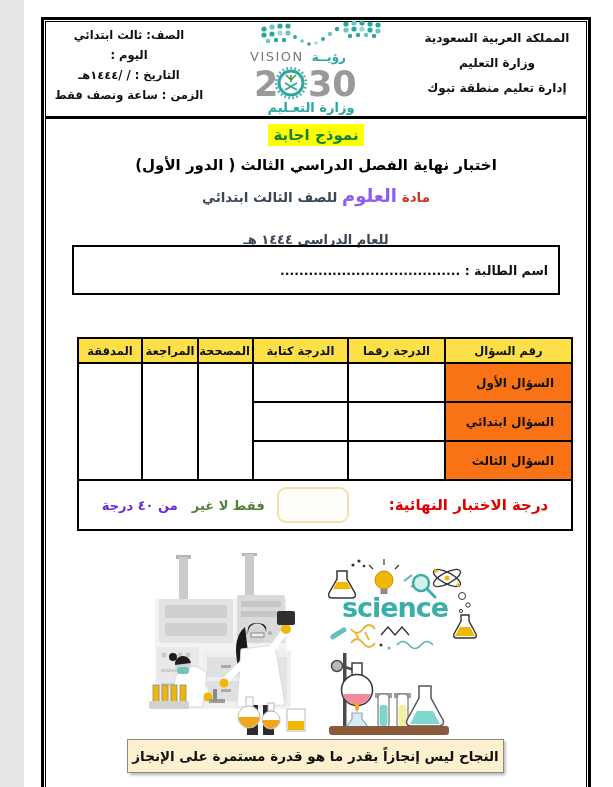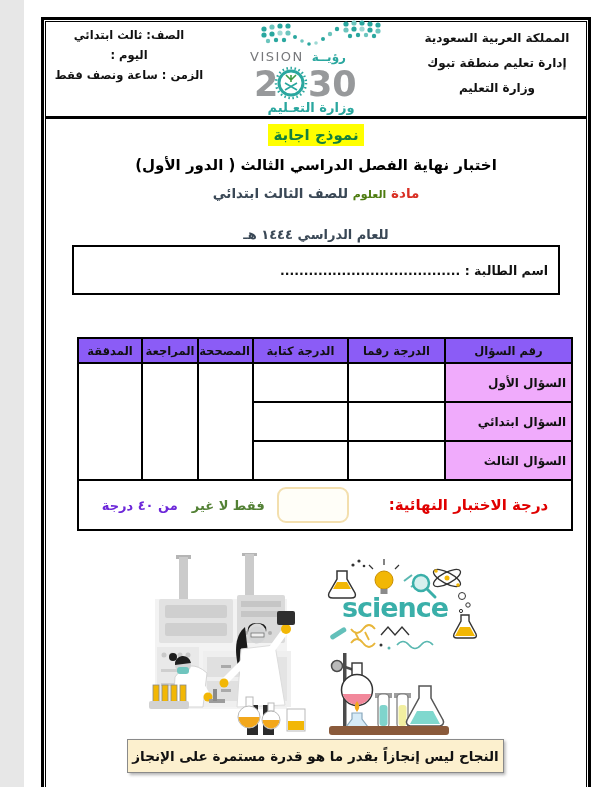--- a/index.html
+++ b/index.html
@@ -39,46 +39,46 @@
 
   
   .title-wrap { left: 17px; top: 124px; width: 550px; text-align: center; direction: rtl; }
   .answer-key {
     display: inline-block; background: #FFFF00; color: #15803d;
     font-size: 15px; font-weight: 700; padding: 2px 5px;
   }
   .exam-title { margin-top: 10px; font-size: 15px; font-weight: 700; color: #000; }
   .subject-line { margin-top: 11px; font-size: 13.5px; font-weight: 700; color: #3A4856; }
   .subject-prefix { color: #D93025; font-weight: 700; }
-  .subject-name { color: #4d7c0f; font-weight: 800; font-size: 11px; }
+  .subject-name { color: #8b5cf6; font-weight: 800; font-size: 18px; }
   .academic-year { margin-top: 26px; font-size: 13px; font-weight: 700; color: #3A4856; }
 
   
   .student-box {
     left: 48px; top: 245px; width: 488px; height: 50px;
     border: 2px solid #000; direction: rtl;
     display: flex; align-items: center; justify-content: space-between;
     padding: 0 10px 0 100px;
     font-size: 12.5px; font-weight: 700; color: #111;
   }
 
   
   .grades {
     position: absolute; left: 53px; top: 337px; width: 494px;
     border-collapse: collapse; direction: rtl; table-layout: fixed;
   }
   .grades th, .grades td { border: 2px solid #000; }
   .grades th {
-    background: #8b5cf6; height: 25px; font-size: 11.5px; font-weight: 700;
+    background: #fde047; height: 25px; font-size: 11.5px; font-weight: 700;
     color: #111; text-align: center; padding: 1px 2px;
   }
   .grades td { height: 39px; background: #FFFFFF; }
   td.qcell {
-    background: #f0abfc; font-size: 12px; font-weight: 700; color: #111;
-    text-align: right; padding-right: 5px;
+    background: #f97316; font-size: 12px; font-weight: 700; color: #111;
+    text-align: right; padding-right: 17px;
   }
   tr.finalrow td { height: 50px; }
   .final-flex {
     display: flex; direction: rtl; align-items: center; justify-content: center;
     gap: 12px; height: 100%;
   }
   .final-label { color: #E00000; font-weight: 800; font-size: 15px; margin-left: 28px; }
   .score-box {
     width: 72px; height: 36px; background: #FFFEF8;
     border: 2.5px solid #F3DFAE; border-radius: 9px;
@@ -100,20 +100,21 @@
 
 <div class="page">
 
   <div class="pborder">
     <div class="pborder-inner"></div>
   </div>
 
   <div class="abs exam-info">
     <div>الصف: ثالث ابتدائي</div>
     <div>اليوم :</div>
+    <div>التاريخ :  /  /١٤٤٤هـ</div>
     <div>الزمن : ساعة ونصف فقط</div>
   </div>
 
   <svg class="abs" style="left:210px; top:20px;" width="155" height="95" viewBox="0 0 155 95">
     <g>
       <circle cx="30" cy="9" r="2.6" fill="#2AA79F"></circle>
         <circle cx="38" cy="7" r="2.6" fill="#6CC5BE"></circle>
       <circle cx="46" cy="6" r="2.6" fill="#2AA79F"></circle>
         <circle cx="54" cy="6" r="2.6" fill="#2AA79F"></circle>
       <circle cx="30" cy="15" r="2.6" fill="#2AA79F"></circle>
@@ -153,22 +154,22 @@
       <circle cx="57" cy="63" r="12" fill="#FFFFFF" stroke="#2AA79F" stroke-width="3"></circle>
       <path d="M57,62 l0,-7 M57,60 l-5,-5 M57,60 l5,-5" stroke="#3C9B45" stroke-width="1.6" fill="none"></path>
       <path d="M51,70 l12,-7 M51,63 l12,7" stroke="#2AA79F" stroke-width="1.6" fill="none"></path>
     </g>
     <text x="74" y="76" font-size="35" font-weight="bold" fill="#97999B">30</text>
     <text x="77" y="92" font-size="13" font-weight="bold" fill="#2AA79F" text-anchor="middle">وزارة التعـليم</text>
   </svg>
 
   <div class="abs ministry">
     <div>المملكة العربية السعودية</div>
+    <div>وزارة التعليم</div>
     <div>إدارة تعليم منطقة تبوك</div>
-    <div>وزارة التعليم</div>
   </div>
 
   <div class="divider"></div>
 
   <div class="abs title-wrap">
     <div>
       <span class="answer-key">نموذج اجابة</span>
     </div>
     <div class="exam-title">اختبار نهاية الفصل الدراسي الثالث ( الدور الأول)</div>
     <div class="subject-line">

